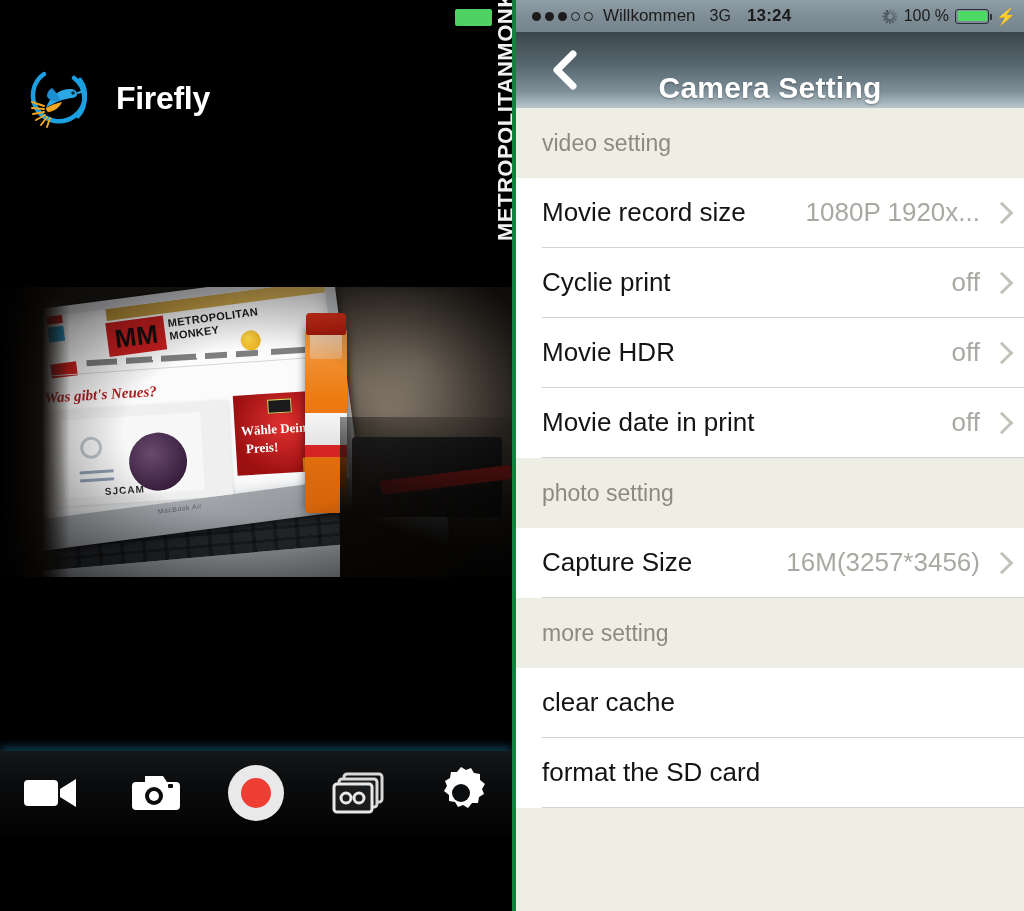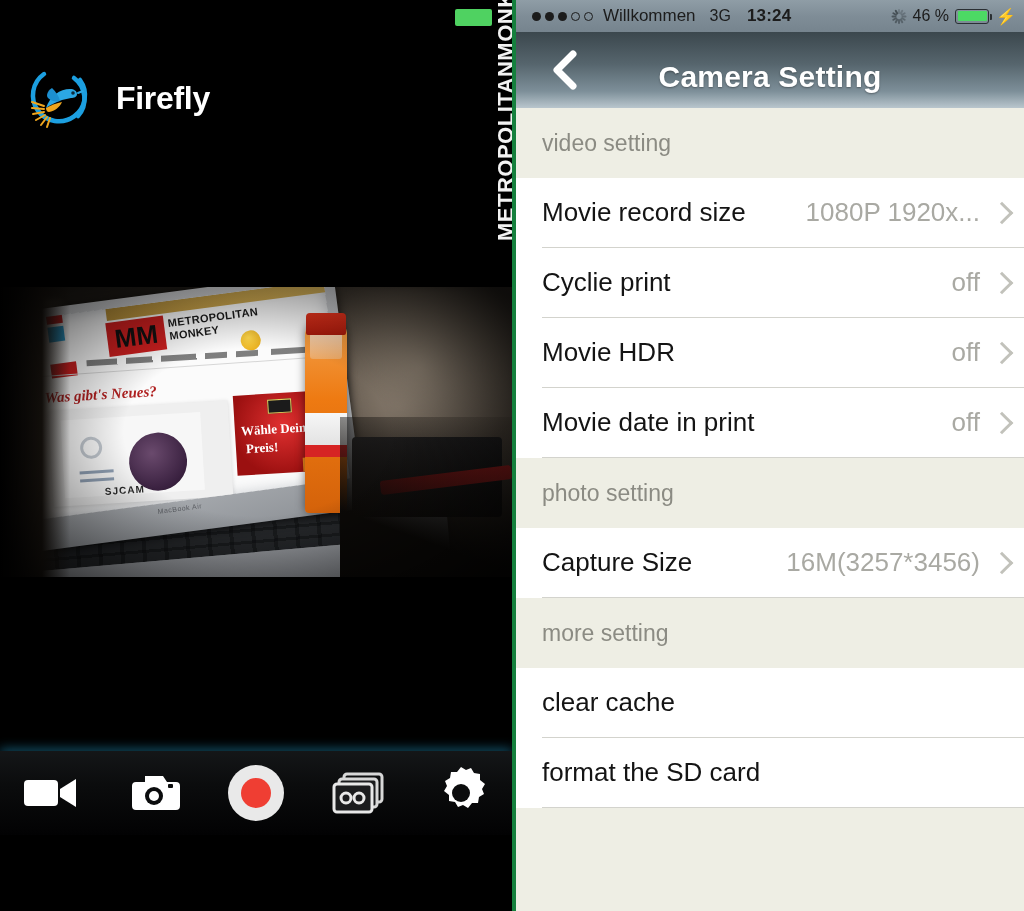--- a/index.html
+++ b/index.html
@@ -300,21 +300,21 @@
   #navbar {
     height:76px; width:100%; position:relative;
     background:linear-gradient(180deg,#3b474d 0%, #56656d 42%, #7d8f99 78%, #b9c6cd 100%);
   }
   #back-btn {
     position:absolute; left:26px; top:50%; transform:translateY(-50%);
     width:44px; height:44px; display:flex; align-items:center; justify-content:center;
     cursor:pointer;
   }
   #nav-title {
-    position:absolute; left:0; top:7px; width:100%; height:76px;
+    position:absolute; left:0; top:18px; width:100%; height:76px;
     display:flex; align-items:center; justify-content:center;
     color:#fff; font-size:30px; font-weight:bold; letter-spacing:0.2px;
     text-shadow:0 1px 2px rgba(0,0,0,.35);
   }
 
   #settings-list { width:100%; }
   .sec-header {
     background:#eeeee4; height:70px; display:flex; align-items:center;
     padding-left:26px; color:#8b8b83; font-size:23px;border-radius:18px;
   }
@@ -498,21 +498,21 @@
             <i style="transform: rotate(90deg); opacity: 0.47;"></i>
             <i style="transform: rotate(120deg); opacity: 0.53;"></i>
             <i style="transform: rotate(150deg); opacity: 0.59;"></i>
             <i style="transform: rotate(180deg); opacity: 0.65;"></i>
             <i style="transform: rotate(210deg); opacity: 0.71;"></i>
             <i style="transform: rotate(240deg); opacity: 0.77;"></i>
             <i style="transform: rotate(270deg); opacity: 0.82;"></i>
             <i style="transform: rotate(300deg); opacity: 0.88;"></i>
             <i style="transform: rotate(330deg); opacity: 0.94;"></i>
           </div>
-        <div id="batt-pct">46 %</div>
+        <div id="batt-pct">100 %</div>
         <div id="batt">
           <div id="batt-fill"></div>
           <div id="batt-cap"></div>
         </div>
         <div id="bolt">⚡</div>
       </div>
     </div>
 
     <div id="navbar">
       <div id="nav-title">Camera Setting</div>

